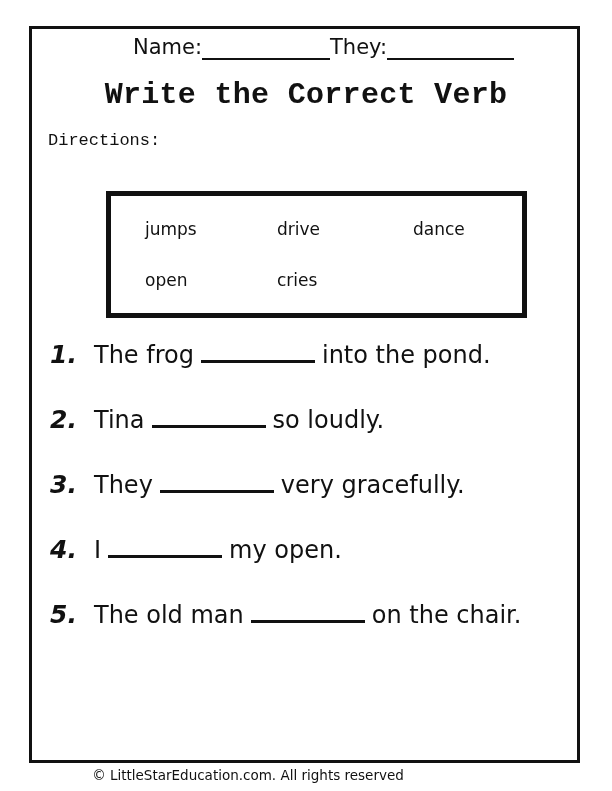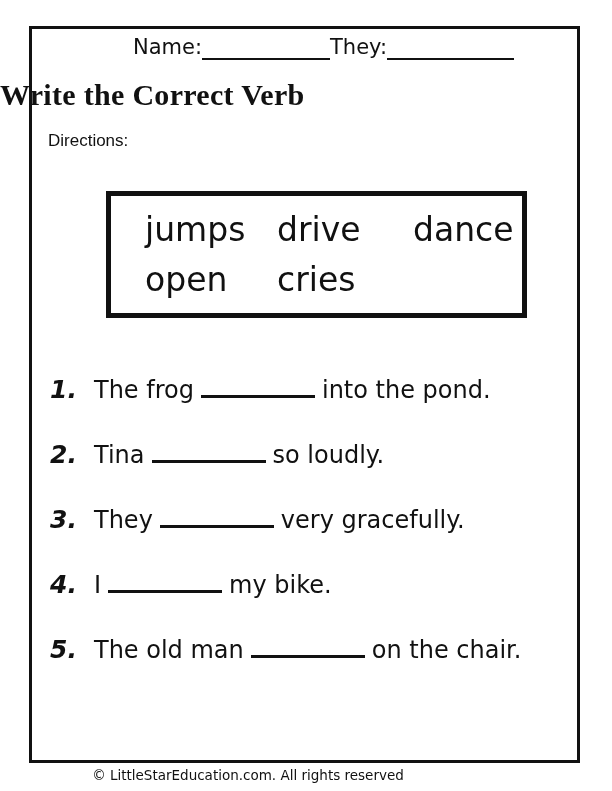--- a/index.html
+++ b/index.html
@@ -25,49 +25,49 @@
   }
   .fill-line {
     display:inline-block; height:26px;
     border-bottom:2.5px solid #111111;
   }
   .name-blank { width:128px; }
   .date-blank { width:127px; }
   
   .title {
     position:absolute; top:78px; left:0; width:612px;
-    text-align:left;
-    font-family:Liberation Serif, serif;
+    text-align:center;
+    font-family:Liberation Mono, monospace;
     font-weight:700; font-size:30px; letter-spacing:0.3px;
   }
   
   .directions {
     position:absolute; left:48px; top:128px;
     display:flex;
     font-family:"Liberation Sans", sans-serif;
     font-size:17px; line-height:1.55; font-weight:400;
   }
-  .dir-label { white-space:nowrap; margin-right:25px; }
+  .dir-label { white-space:nowrap; margin-right:25px;font-family:Liberation Mono, monospace; }
   .dir-text { width:435px; }
   
   .word-box {
     position:absolute; left:106px; top:191px;
     width:421px; height:127px;
     border:5px solid #111111;
     display:grid;
     grid-template-columns:132px 136px 1fr;
     grid-template-rows:1fr 1fr;
     align-items:center;
     padding:8px 0 8px 34px;
-    font-size:33px;
+    font-size:17px;
   }
   .word-box span { display:block; }
   
   .items {
-    position:absolute; left:50px; top:367px; width:540px;
+    position:absolute; left:50px; top:332px; width:540px;
   }
   .item {
     height:65px; padding-top:8px;
     font-size:24px; white-space:nowrap;
   }
   .num {
     display:inline-block; width:44px;
     font-weight:700; font-style:italic; font-size:25px;
   }
   .blank {
@@ -111,20 +111,20 @@
   <div class="item">
     <span class="num">1.</span><span>The frog</span><span class="blank"></span><span>into the pond.</span>
   </div>
   <div class="item">
     <span class="num">2.</span><span>Tina</span><span class="blank"></span><span>so loudly.</span>
   </div>
   <div class="item">
     <span class="num">3.</span><span>They</span><span class="blank"></span><span>very gracefully.</span>
   </div>
   <div class="item">
-    <span class="num">4.</span><span>I</span><span class="blank"></span><span>my bike.</span>
+    <span class="num">4.</span><span>I</span><span class="blank"></span><span>my open.</span>
   </div>
   <div class="item">
     <span class="num">5.</span><span>The old man</span><span class="blank"></span><span>on the chair.</span>
   </div>
 </div>
 
 <div class="footer">© LittleStarEducation.com. All rights reserved</div>
 
 </body></html>

